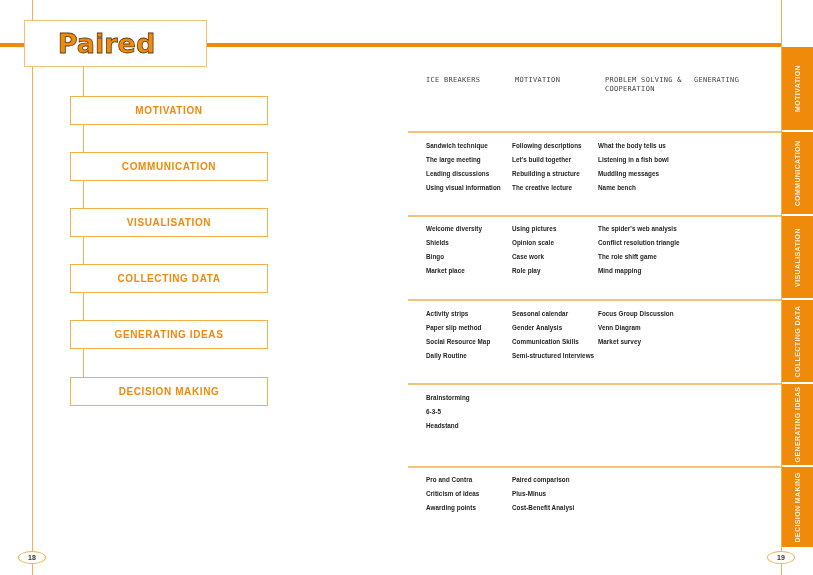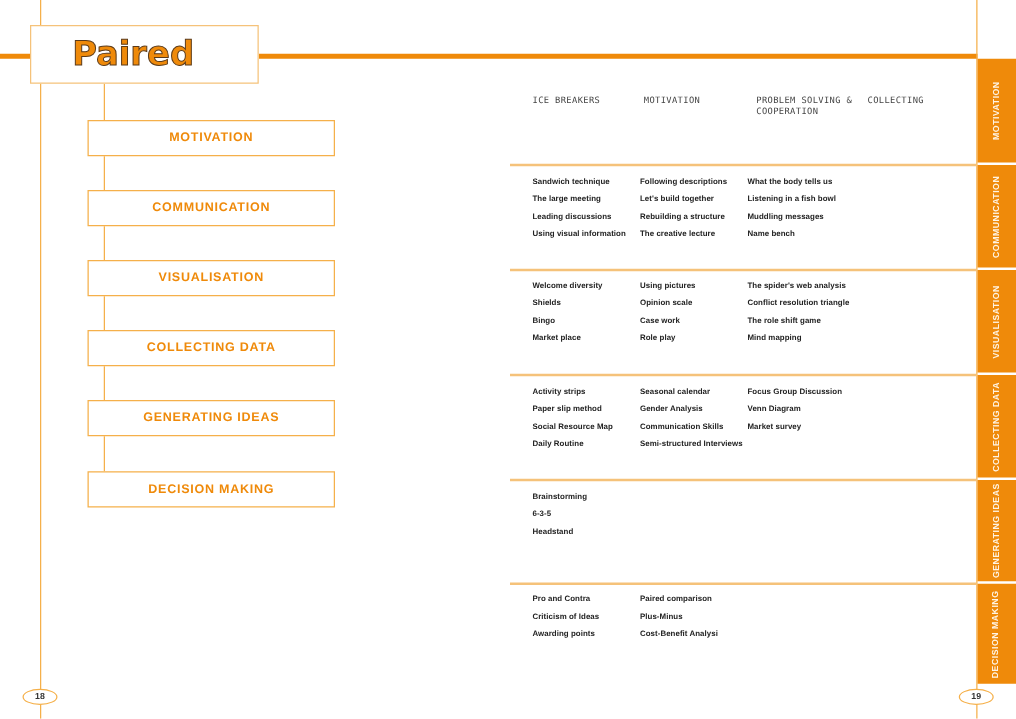--- a/index.html
+++ b/index.html
@@ -91,21 +91,21 @@
     <span>18</span>
   </div>
 </div>
 
 <div>
   <div class="vline" style="left:781px; top:0; height:575px;"></div>
 
   <div class="col-head" style="left:426px;">ICE BREAKERS</div>
   <div class="col-head" style="left:515px;">MOTIVATION</div>
   <div class="col-head" style="left:605px;">PROBLEM SOLVING &amp; COOPERATION</div>
-  <div class="col-head" style="left:694px;">COLLECTING</div>
+  <div class="col-head" style="left:694px;">GENERATING</div>
 
   <div class="hrule" style="top:131px;"></div>
   <div class="hrule" style="top:215px;"></div>
   <div class="hrule" style="top:299px;"></div>
   <div class="hrule" style="top:383px;"></div>
   <div class="hrule" style="top:466px;"></div>
 
   <div class="item" style="left:426px; top:142px;">Sandwich technique</div>
   <div class="item" style="left:426px; top:156px;">The large meeting</div>
   <div class="item" style="left:426px; top:170px;">Leading discussions</div>

